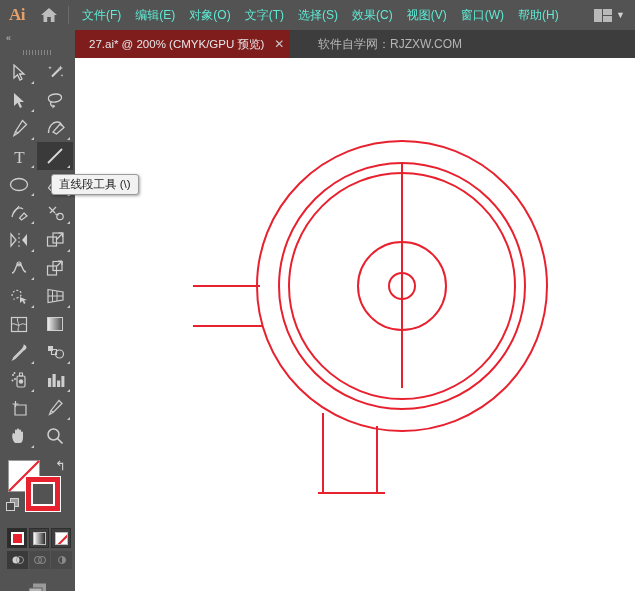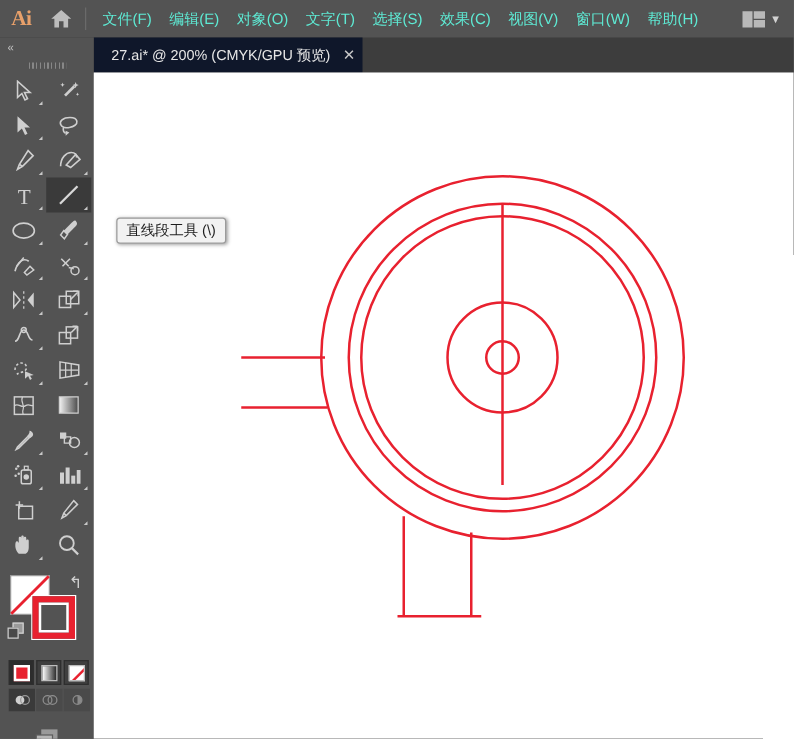--- a/index.html
+++ b/index.html
@@ -46,21 +46,21 @@
   .ws-icon i.c { left: 9px; top: 7px; width: 9px; height: 6px; }
   .ws-chev { color: #d2d2d2; font-size: 9px; line-height: 1; }
 
   
   .tabbar {
     position: absolute; left: 0; top: 30px; width: 635px; height: 28px;
     background: #3d3d3d;
   }
   .tab-active {
     position: absolute; left: 75px; top: 0; height: 28px;
-    background: #0f172a;
+    background: #7f1d1d;
     display: flex; align-items: center; padding: 0 6px 0 14px; gap: 10px;
   }
   .tab-title { color: #e6e6e6; font-size: 11.5px; white-space: nowrap; }
   .tab-close { color: #c8c8c8; font-size: 12px; font-weight: bold; cursor: pointer; line-height: 1; }
   .watermark {
     position: absolute; left: 318px; top: 0; height: 28px;
     display: flex; align-items: center;
     color: #b5b5b5; font-size: 12px; white-space: nowrap;
   }
 
@@ -169,21 +169,20 @@
   .canvas svg { display: block; }
 
   
   .tooltip {
     position: absolute; left: 51px; top: 174px;
     background: #f2f2f2; border: 1px solid #9b9b9b;
     border-radius: 3px; padding: 2px 7px;
     color: #1d1d1d; font-size: 11.5px; white-space: nowrap;
     box-shadow: 1px 1px 3px rgba(0,0,0,.35);
     z-index: 50;
-    margin-left: 42px;
   }
 </style>
 </head>
 <body>
 
 <div id="app">
 
   <div class="menubar">
     <div class="ai-logo">Ai</div>
     <div class="home-icon">
@@ -210,20 +209,21 @@
       </span>
       <span class="ws-chev">▼</span>
     </div>
   </div>
 
   <div class="tabbar">
     <div class="tab-active">
       <span class="tab-title">27.ai* @ 200% (CMYK/GPU 预览)</span>
       <span class="tab-close">✕</span>
     </div>
+    <div class="watermark">软件自学网：RJZXW.COM</div>
   </div>
 
   <div class="toolbar">
 
     <div class="tb-collapse">«</div>
     <div class="tb-grip">
         <span></span>
       </div>
 
     <div class="tb-grid">

